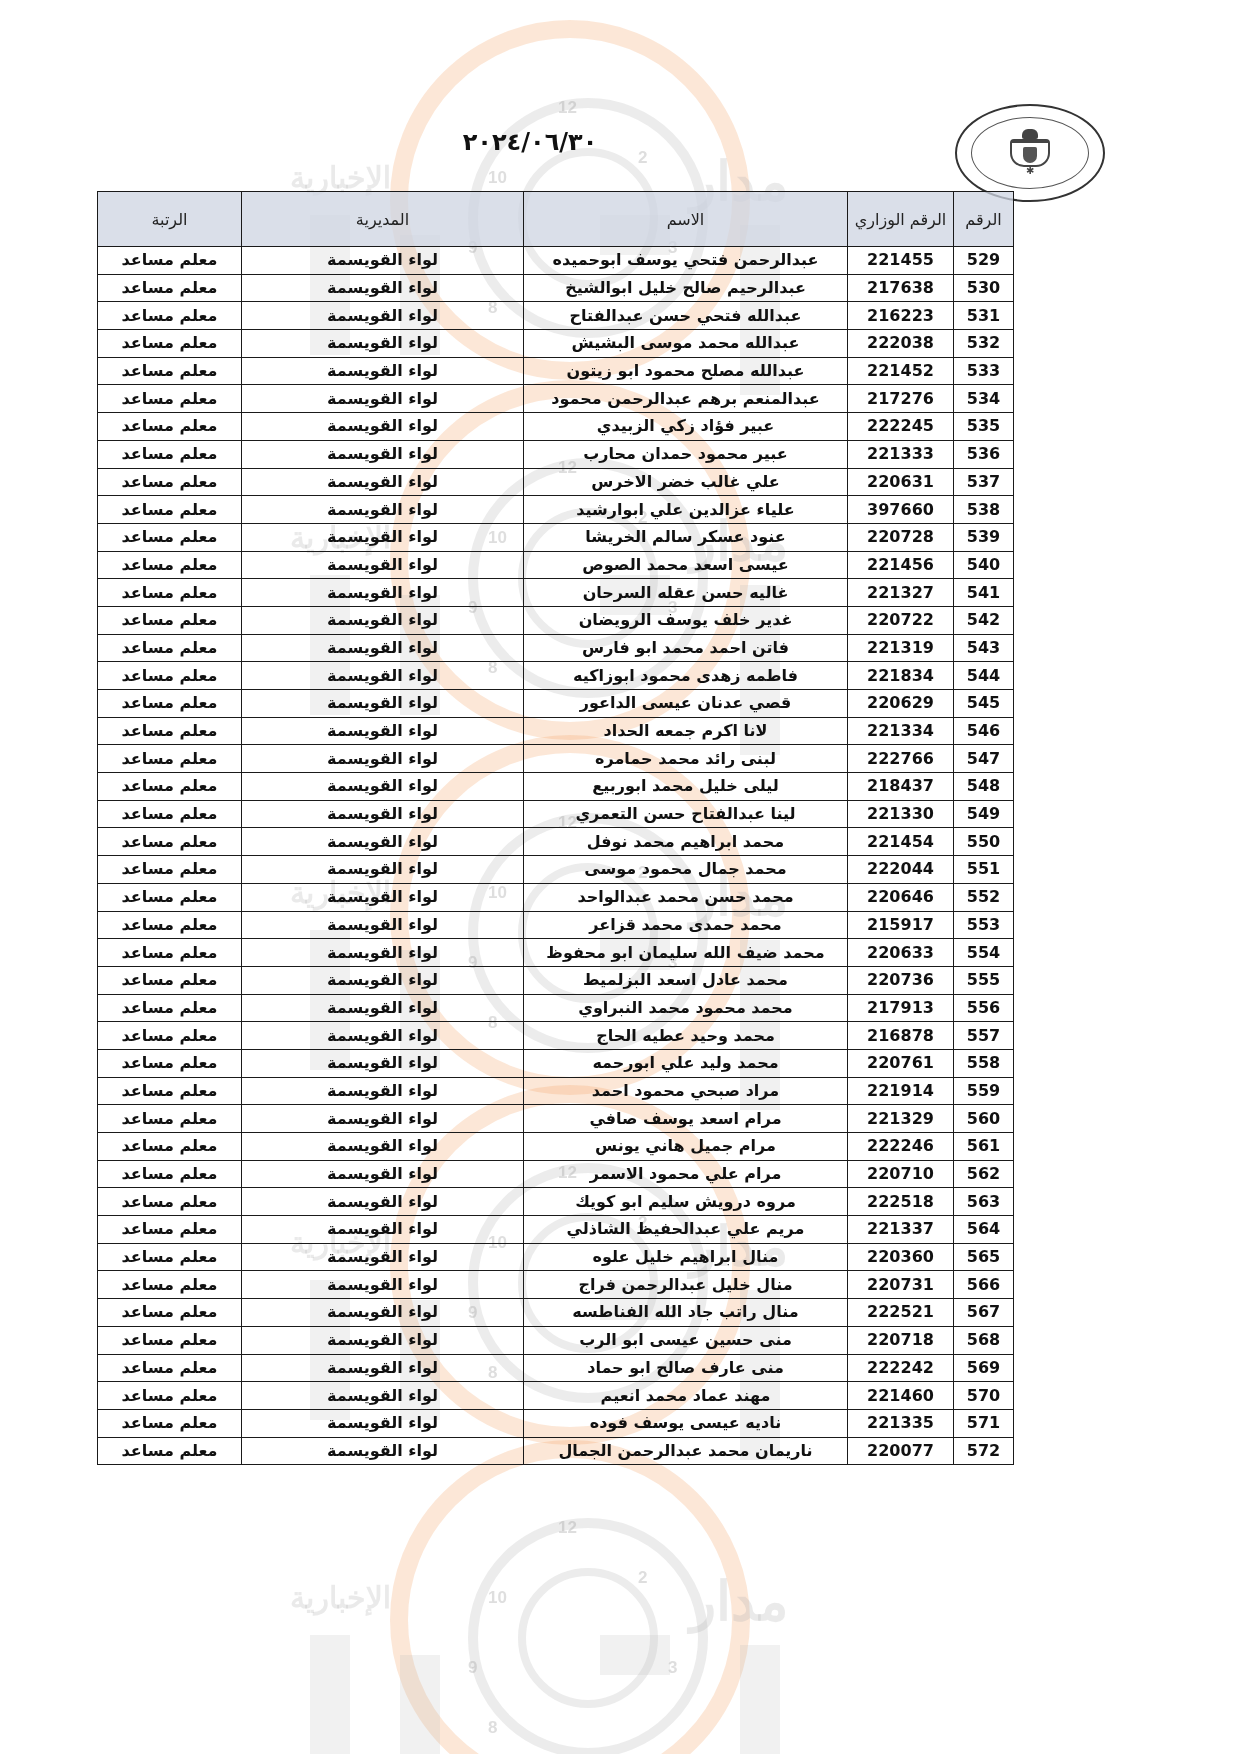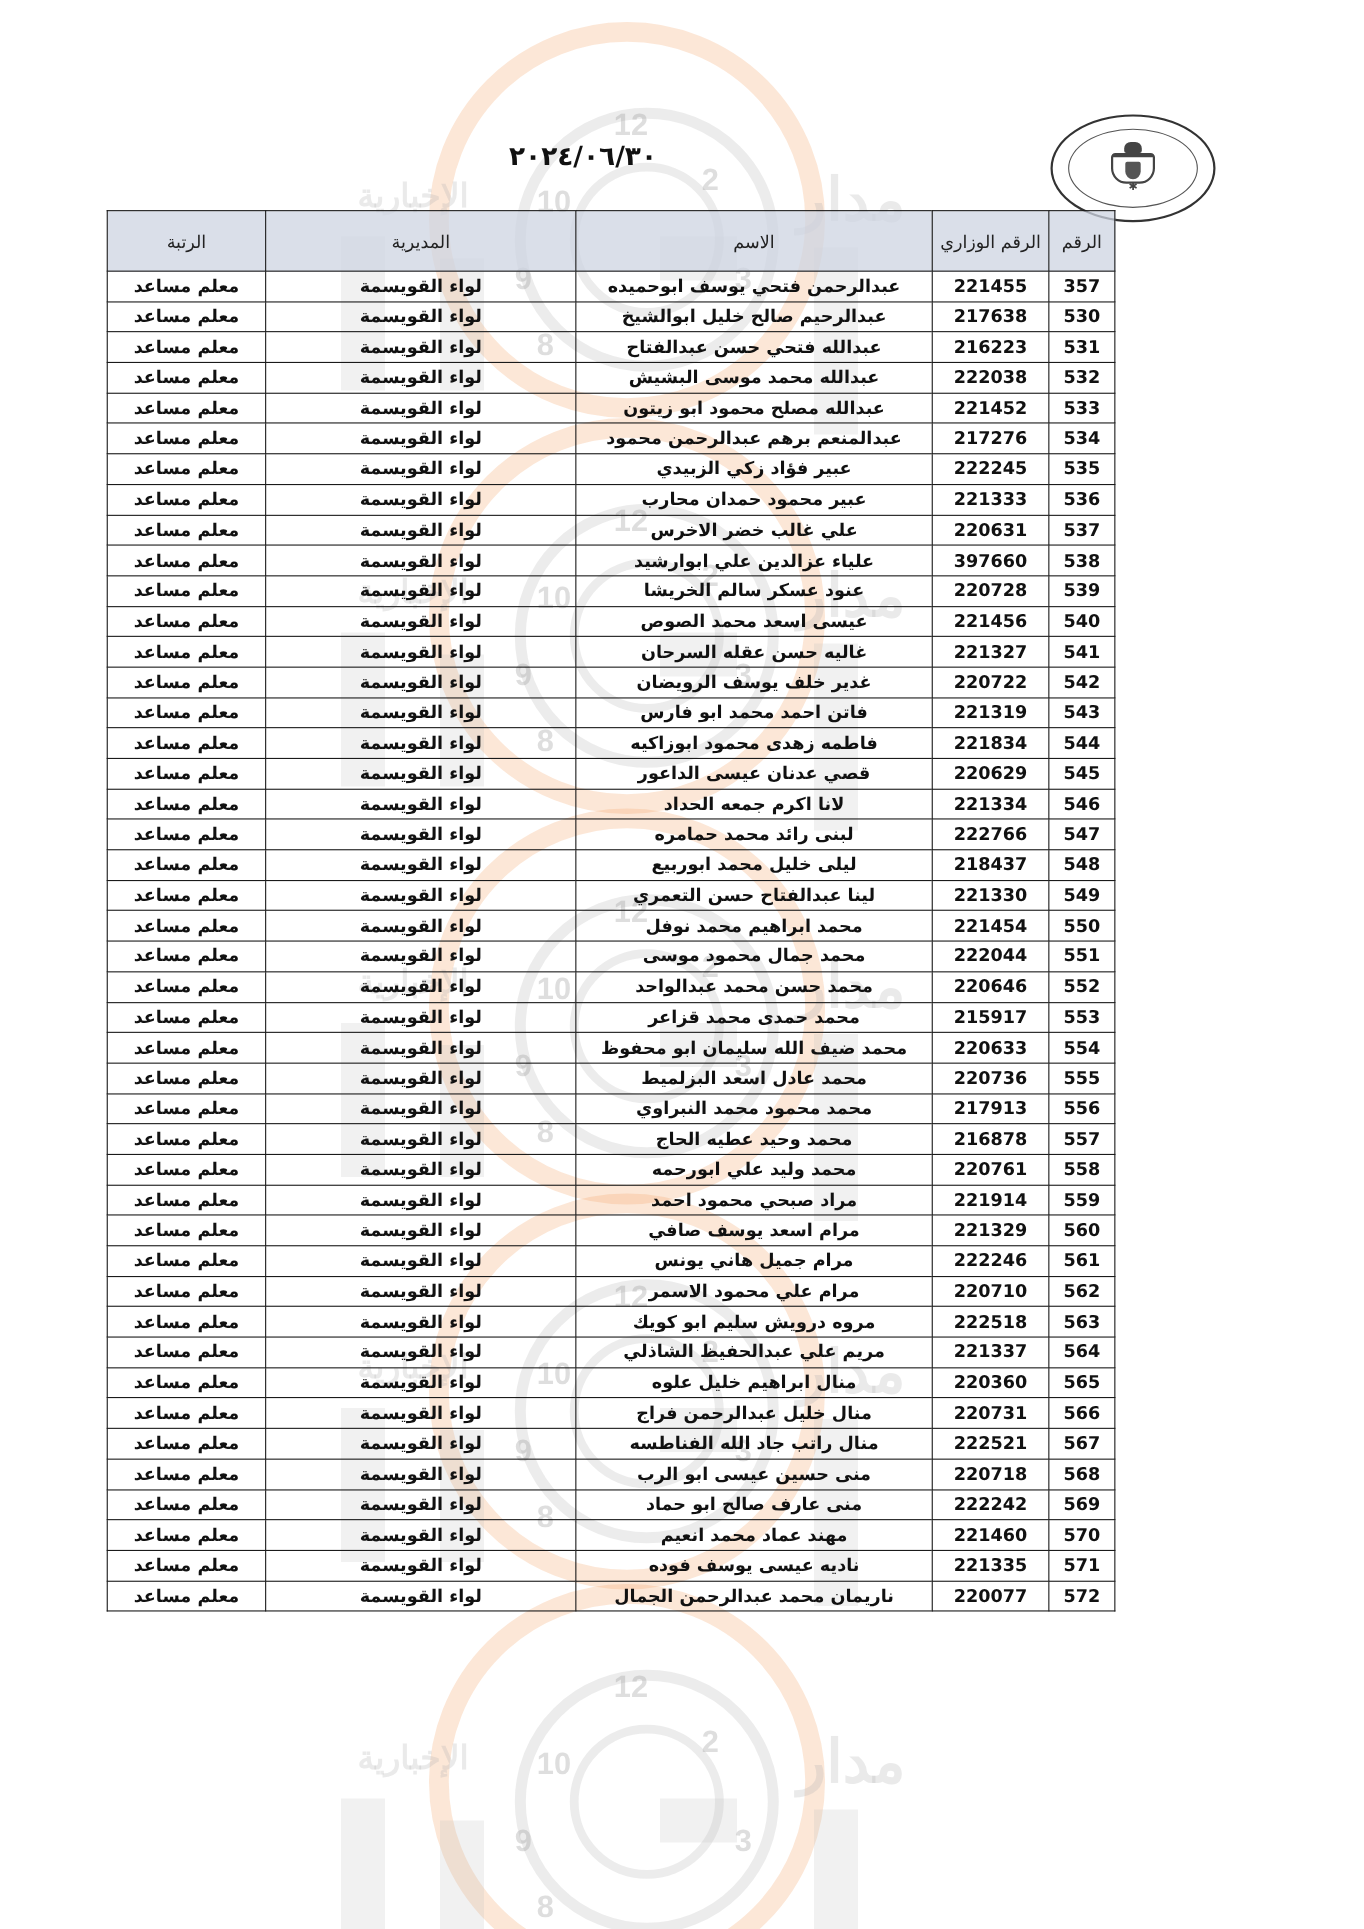--- a/index.html
+++ b/index.html
@@ -1,22 +1,22 @@
 <!DOCTYPE html>
 <html><head>
 <meta charset="utf-8">
 <style>
   html,body{margin:0;padding:0;background:#ffffff;}
   body{width:1240px;height:1754px;position:relative;overflow:hidden;font-family:"DejaVu Sans","Liberation Sans",sans-serif;color:#111;}
   .wm{position:absolute;pointer-events:none;z-index:0;}
   .wm-ring{width:360px;height:360px;border-radius:50%;border:18px solid rgba(245,170,110,0.28);box-sizing:border-box;}
   .wm-clock{position:absolute;left:60px;top:60px;width:240px;height:240px;border-radius:50%;border:10px solid rgba(170,170,170,0.22);box-sizing:border-box;}
   .wm-clock-inner{position:absolute;left:110px;top:110px;width:140px;height:140px;border-radius:50%;border:8px solid rgba(170,170,170,0.22);box-sizing:border-box;}
-  .wm-num{position:absolute;font-family:"Liberation Sans",sans-serif;font-size:28px;color:rgba(160,160,160,0.35);font-weight:bold;}
-  .wm-text{position:absolute;font-family:Liberation Serif, serif;font-weight:bold;color:rgba(180,180,180,0.28);direction:rtl;white-space:nowrap;margin-left:35px;}
+  .wm-num{position:absolute;font-family:"Liberation Sans",sans-serif;font-size:17px;color:rgba(160,160,160,0.35);font-weight:bold;}
+  .wm-text{position:absolute;font-family:Liberation Serif, serif;font-weight:bold;color:rgba(180,180,180,0.28);direction:rtl;white-space:nowrap;}
   .wm-bar{position:absolute;background:rgba(190,190,190,0.22);}
   .page-header{position:absolute;left:0;top:0;width:1240px;height:190px;z-index:2;}
   .title{position:absolute;left:130px;width:790px;top:88px;text-align:center;direction:rtl;font-family:"DejaVu Sans",sans-serif;font-weight:bold;font-size:27px;letter-spacing:0px;color:#111;}
   .subtitle{position:absolute;left:360px;width:340px;top:128px;text-align:center;font-family:"DejaVu Sans",sans-serif;font-weight:bold;font-size:24px;color:#111;direction:rtl;}
   .logo{position:absolute;left:955px;top:104px;width:150px;height:98px;border-radius:50%;border:2px solid #333;box-sizing:border-box;display:flex;align-items:center;justify-content:center;}
   .logo-inner{width:118px;height:72px;border-radius:50%;border:1px solid #555;box-sizing:border-box;display:flex;align-items:center;justify-content:center;}
   .crest{width:44px;height:48px;position:relative;}
   .crest .crown{position:absolute;left:14px;top:0;width:16px;height:10px;background:#444;border-radius:6px 6px 2px 2px;}
   .crest .mantle{position:absolute;left:2px;top:10px;width:40px;height:28px;border:2px solid #444;border-top:4px solid #444;border-radius:4px 4px 14px 14px;box-sizing:border-box;}
   .crest .shield{position:absolute;left:15px;top:18px;width:14px;height:16px;background:#555;border-radius:2px 2px 8px 8px;}
@@ -146,21 +146,21 @@
     <tr>
       <th>الرقم</th>
       <th>الرقم الوزاري</th>
       <th>الاسم</th>
       <th>المديرية</th>
       <th>الرتبة</th>
     </tr>
   </thead>
   <tbody id="roster-body">
       <tr>
-        <td class="c-num">357</td>
+        <td class="c-num">529</td>
         <td class="c-id">221455</td>
         <td class="c-name">عبدالرحمن فتحي يوسف ابوحميده</td>
         <td class="c-dir">لواء القويسمة</td>
         <td class="c-rank">معلم مساعد</td>
       </tr>
       <tr>
         <td class="c-num">530</td>
         <td class="c-id">217638</td>
         <td class="c-name">عبدالرحيم صالح خليل ابوالشيخ</td>
         <td class="c-dir">لواء القويسمة</td>

